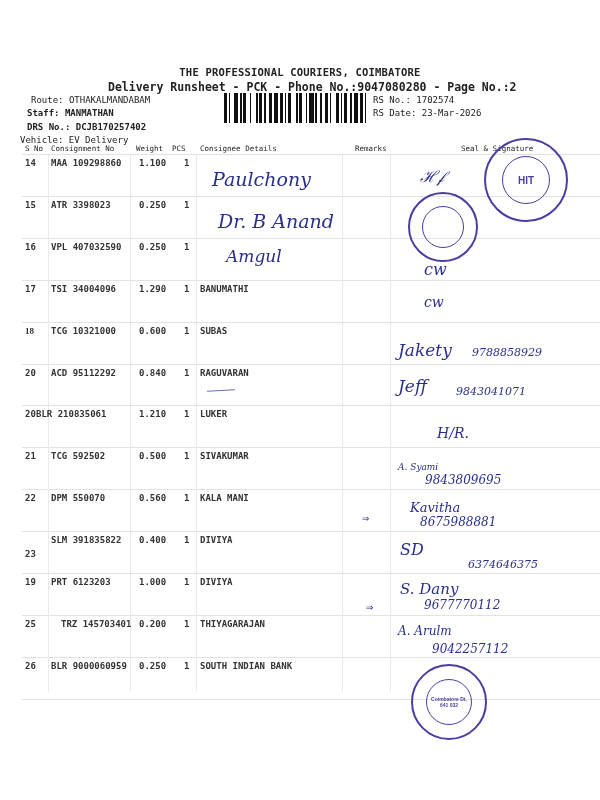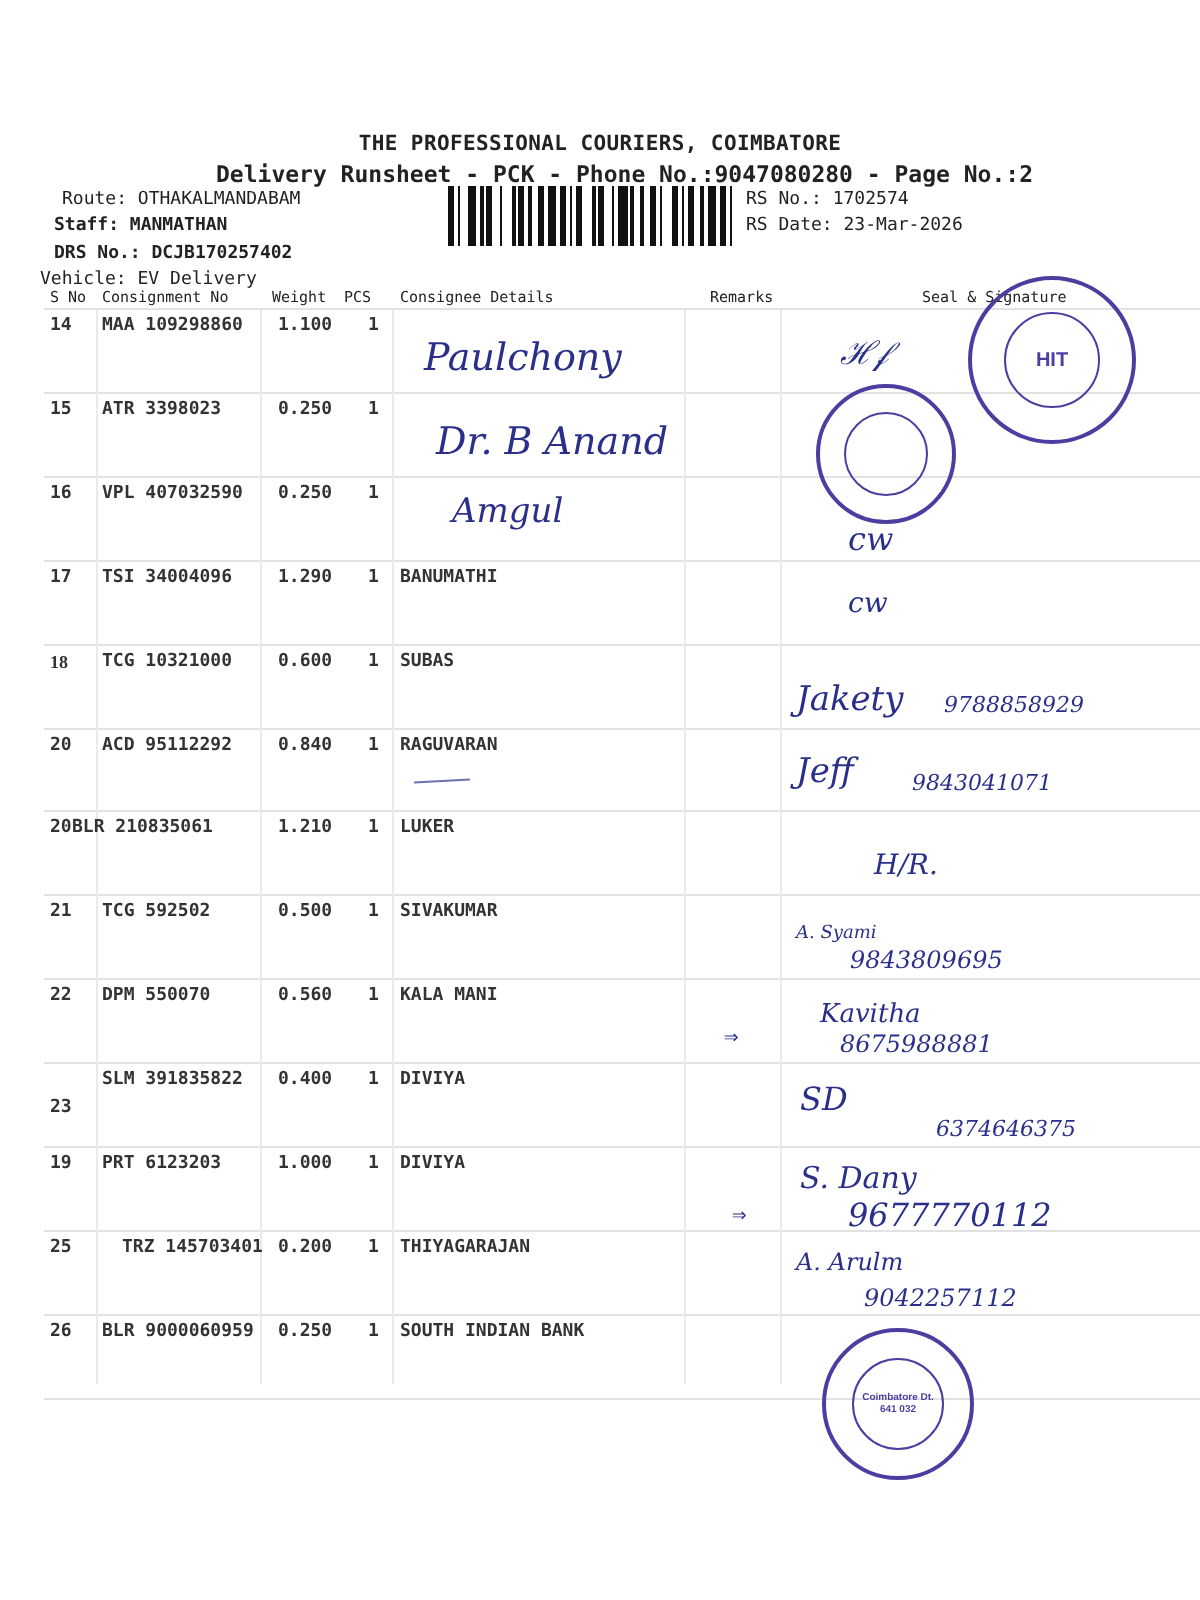--- a/index.html
+++ b/index.html
@@ -229,21 +229,21 @@
 <div class="hand" style="left:437px;top:425px;font-size:14px;">H/R.</div>
 <div class="hand" style="left:398px;top:462px;font-size:9px;">A. Syami</div>
 <div class="hand" style="left:425px;top:473px;font-size:12px;">9843809695</div>
 <div class="arrow" style="left:362px;top:511px;">⇒</div>
 <div class="hand" style="left:410px;top:500px;font-size:13px;">Kavitha</div>
 <div class="hand" style="left:420px;top:515px;font-size:12px;">8675988881</div>
 <div class="hand" style="left:400px;top:540px;font-size:16px;">SD</div>
 <div class="hand" style="left:468px;top:558px;font-size:11px;">6374646375</div>
 <div class="arrow" style="left:366px;top:600px;">⇒</div>
 <div class="hand" style="left:400px;top:580px;font-size:15px;">S. Dany</div>
-<div class="hand" style="left:424px;top:598px;font-size:16px;">9677770112</div>
+<div class="hand" style="left:424px;top:598px;font-size:12px;">9677770112</div>
 <div class="hand" style="left:398px;top:624px;font-size:12px;">A. Arulm</div>
 <div class="hand" style="left:432px;top:642px;font-size:12px;">9042257112</div>
 <div class="abs" style="left:207px;top:390px;width:28px;height:1px;background:#6a70b0;transform:rotate(-3deg);"></div>
 
 <div class="stamp" style="left:484px;top:138px;width:80px;height:80px;">
   <div class="inner" style="width:46px;height:46px;font-size:10px;">HIT</div>
 </div>
 <div class="stamp" style="left:408px;top:192px;width:66px;height:66px;">
   <div class="inner" style="width:40px;height:40px;"></div>
 </div>

